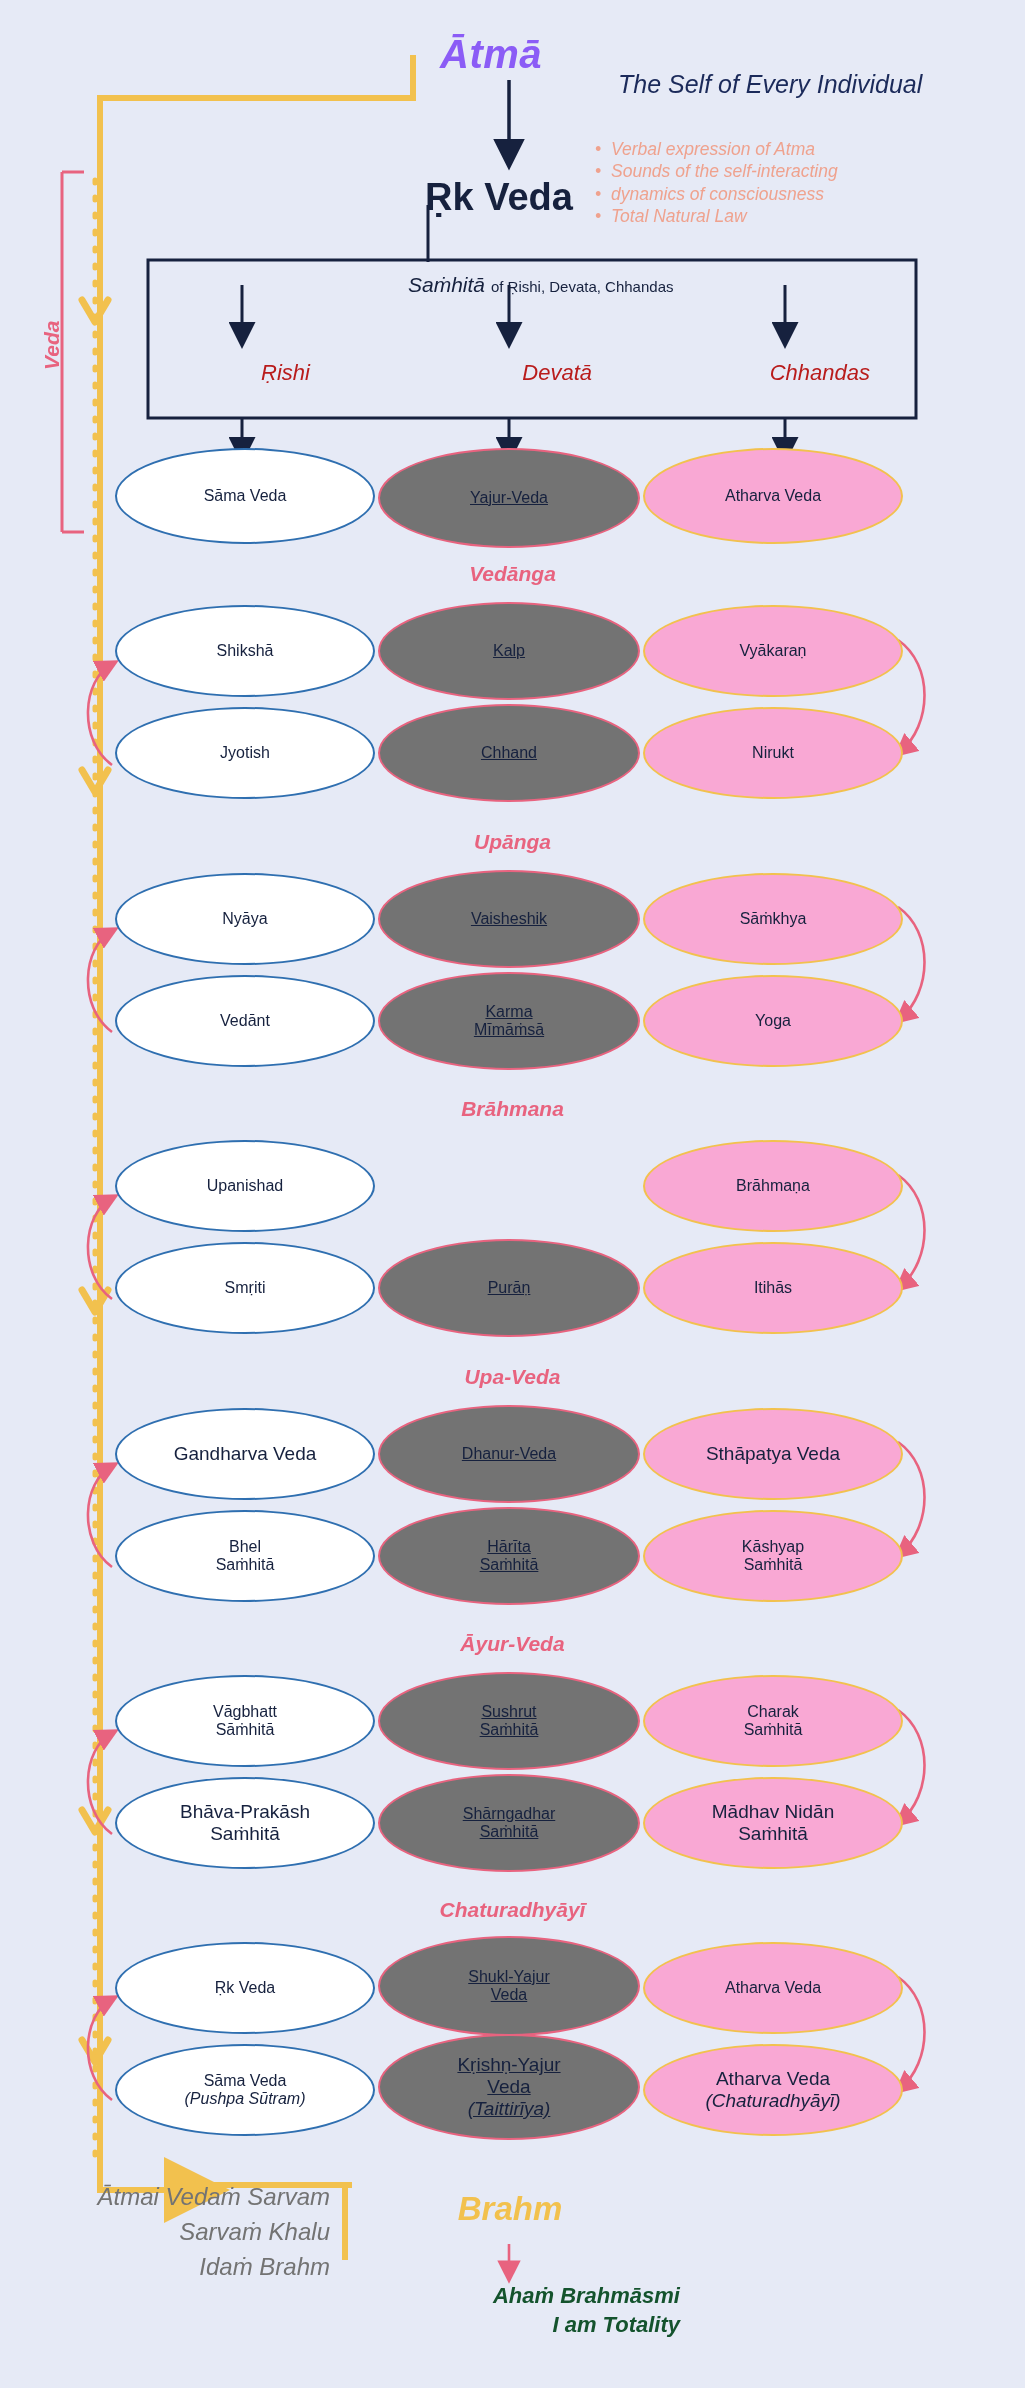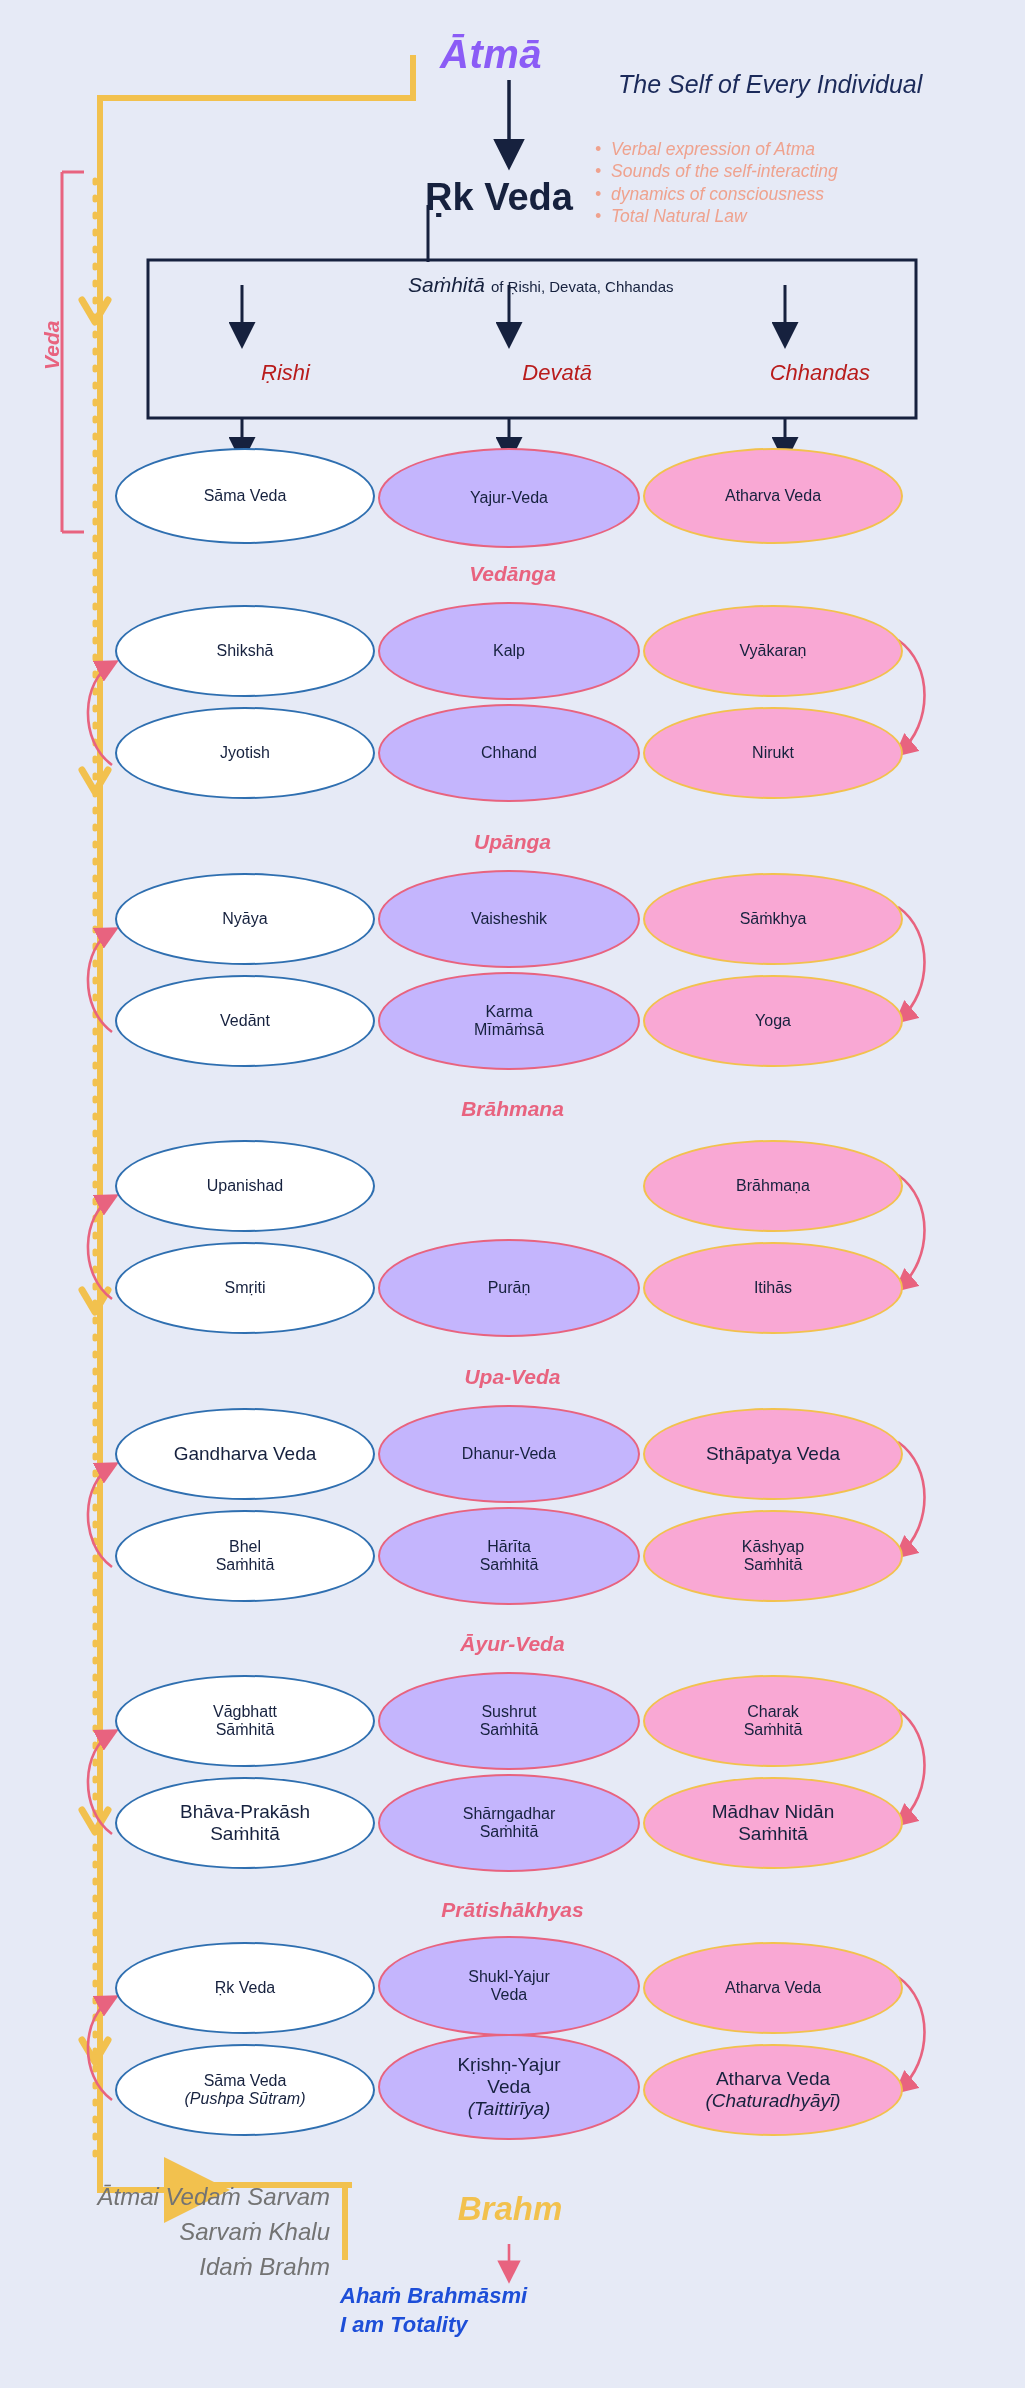--- a/index.html
+++ b/index.html
@@ -88,22 +88,22 @@
     font-size: 33px;
     font-weight: bold;
     font-style: italic;
     color: #f2c14e;
     text-align: center;
   }
   .aham {
     font-size: 22px;
     font-weight: bold;
     font-style: italic;
-    color: #1d4ed8;
-    text-align: left;
+    color: #14532d;
+    text-align: right;
     line-height: 1.3;
   }
   .atmai {
     font-size: 24px;
     font-style: italic;
     color: #737373;
     text-align: right;
     line-height: 1.45;
   }
 
@@ -115,21 +115,21 @@
     justify-content: center;
     text-align: center;
     border-radius: 50%;
     box-sizing: border-box;
     font-size: 16px;
     color: #16213e;
     line-height: 1.15;
     padding: 0 8px;
   }
   .ell.blue   { border: 2.2px solid #2f6fb0; background: #ffffff; }
-  .ell.pink   { border: 2.2px solid #e8637f; background: #c4b5fd; }
+  .ell.pink   { border: 2.2px solid #e8637f; background: #737373; text-decoration: underline; }
   .ell.yellow { border: 2.2px solid #f2c14e; background: #f9a8d4; }
   .ell .it { font-style: italic; }
 
   svg.layer {
     position: absolute;
     left: 0; top: 0;
     width: 1025px;
     height: 2388px;
     pointer-events: none;
   }
@@ -226,21 +226,21 @@
   <div class="abs colhead" style="left:452px; top:360px; width:140px;">Devatā</div>
   <div class="abs colhead" style="left:705px; top:360px; width:165px;">Chhandas</div>
 
   <div class="abs veda-label" style="left:40px; top:370px;">Veda</div>
 
   <div class="abs section-title" style="left:0; top:562px;">Vedānga</div>
   <div class="abs section-title" style="left:0; top:830px;">Upānga</div>
   <div class="abs section-title" style="left:0; top:1097px;">Brāhmana</div>
   <div class="abs section-title" style="left:0; top:1365px;">Upa-Veda</div>
   <div class="abs section-title" style="left:0; top:1632px;">Āyur-Veda</div>
-  <div class="abs section-title" style="left:0; top:1898px;">Prātishākhyas</div>
+  <div class="abs section-title" style="left:0; top:1898px;">Chaturadhyāyī</div>
 
   <div class="ell blue" style="left:115px; top:448px; width:260px; height:96px;">
       <span>Sāma Veda</span>
     </div>
   <div class="ell pink" style="left:378px; top:448px; width:262px; height:100px;">
       <span>Yajur-Veda</span>
     </div>
   <div class="ell yellow" style="left:643px; top:448px; width:260px; height:96px;">
       <span>Atharva Veda</span>
     </div>

